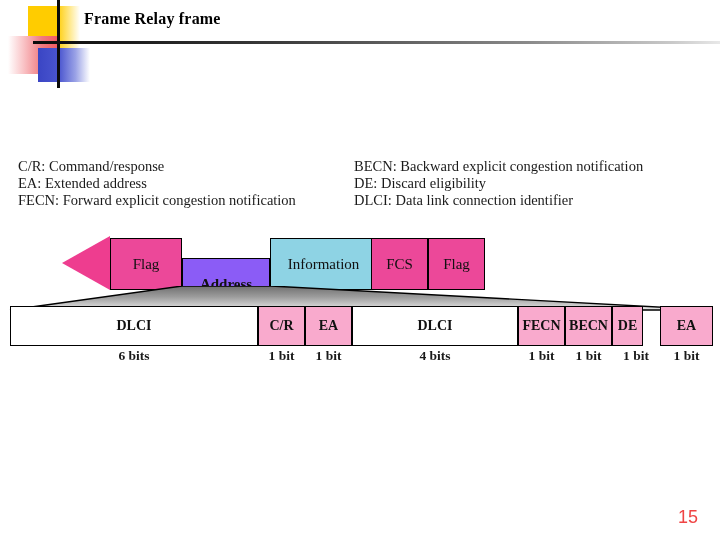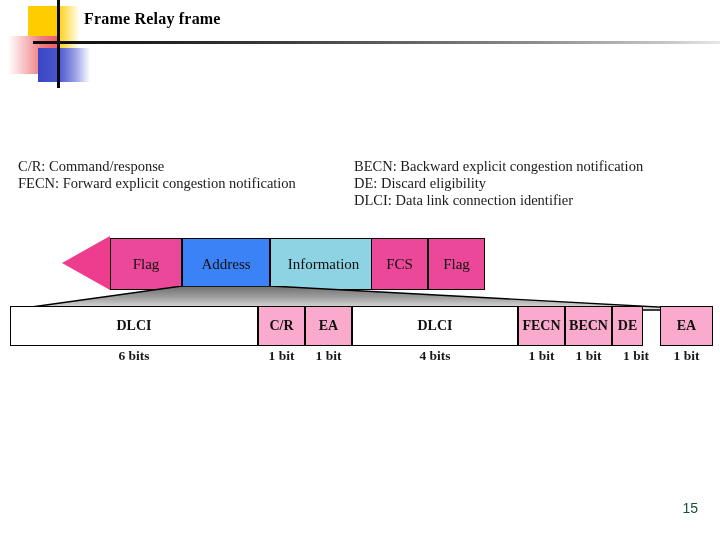--- a/index.html
+++ b/index.html
@@ -50,21 +50,21 @@
   
   .frame-row{position:absolute;left:110px;top:238px;width:375px;height:52px;}
   .cell{
     position:absolute;top:0;height:52px;
     border:1px solid #000000;
     box-sizing:border-box;
     display:flex;align-items:center;justify-content:center;
     font-size:15px;color:#111;
     background:#ec4899;
   }
-  .cell.pink{background:#3b82f6;font-weight:normal;}
+  .cell.pink{background:#8b5cf6;font-weight:bold;margin-top:20px;}
   .cell.cyan{background:#8ed3e4;}
 
   .tri{
     position:absolute;left:62px;top:236px;
     width:0;height:0;
     border-top:27px solid transparent;
     border-bottom:27px solid transparent;
     border-right:48px solid #ee3d8f;
   }
 
@@ -83,42 +83,43 @@
   }
   .dcell.pink{background:#f9aacd;}
 
   .bits-row{position:absolute;left:10px;top:348px;width:703px;height:20px;}
   .bits{
     position:absolute;top:0;
     font-size:13.5px;color:#1a1a1a;text-align:center;font-weight:bold;
   }
 
   .page-num{
-    position:absolute;right:22px;bottom:24px;
-    font-size:14px;color:#14532d;font-family:"Liberation Sans", sans-serif;
+    position:absolute;right:22px;bottom:12px;
+    font-size:18px;color:#ef4444;font-family:"Liberation Sans", sans-serif;
   }
 </style>
 </head>
 <body>
 
 <div class="slide">
 
   <div class="deco">
     <div class="sq-yellow"></div>
     <div class="sq-red"></div>
     <div class="sq-blue"></div>
     <div class="cross-v"></div>
   </div>
   <div class="cross-h"></div>
 
   <div class="title">Frame Relay frame</div>
 
   <div class="legend">
     <div class="legend-col left">
       <div class="legend-line">C/R: Command/response</div>
+      <div class="legend-line">EA: Extended address</div>
       <div class="legend-line">FECN: Forward explicit congestion notification</div>
     </div>
     <div class="legend-col right">
       <div class="legend-line">BECN: Backward explicit congestion notification</div>
       <div class="legend-line">DE: Discard eligibility</div>
       <div class="legend-line">DLCI: Data link connection identifier</div>
     </div>
   </div>
 
   <div class="tri"></div>

